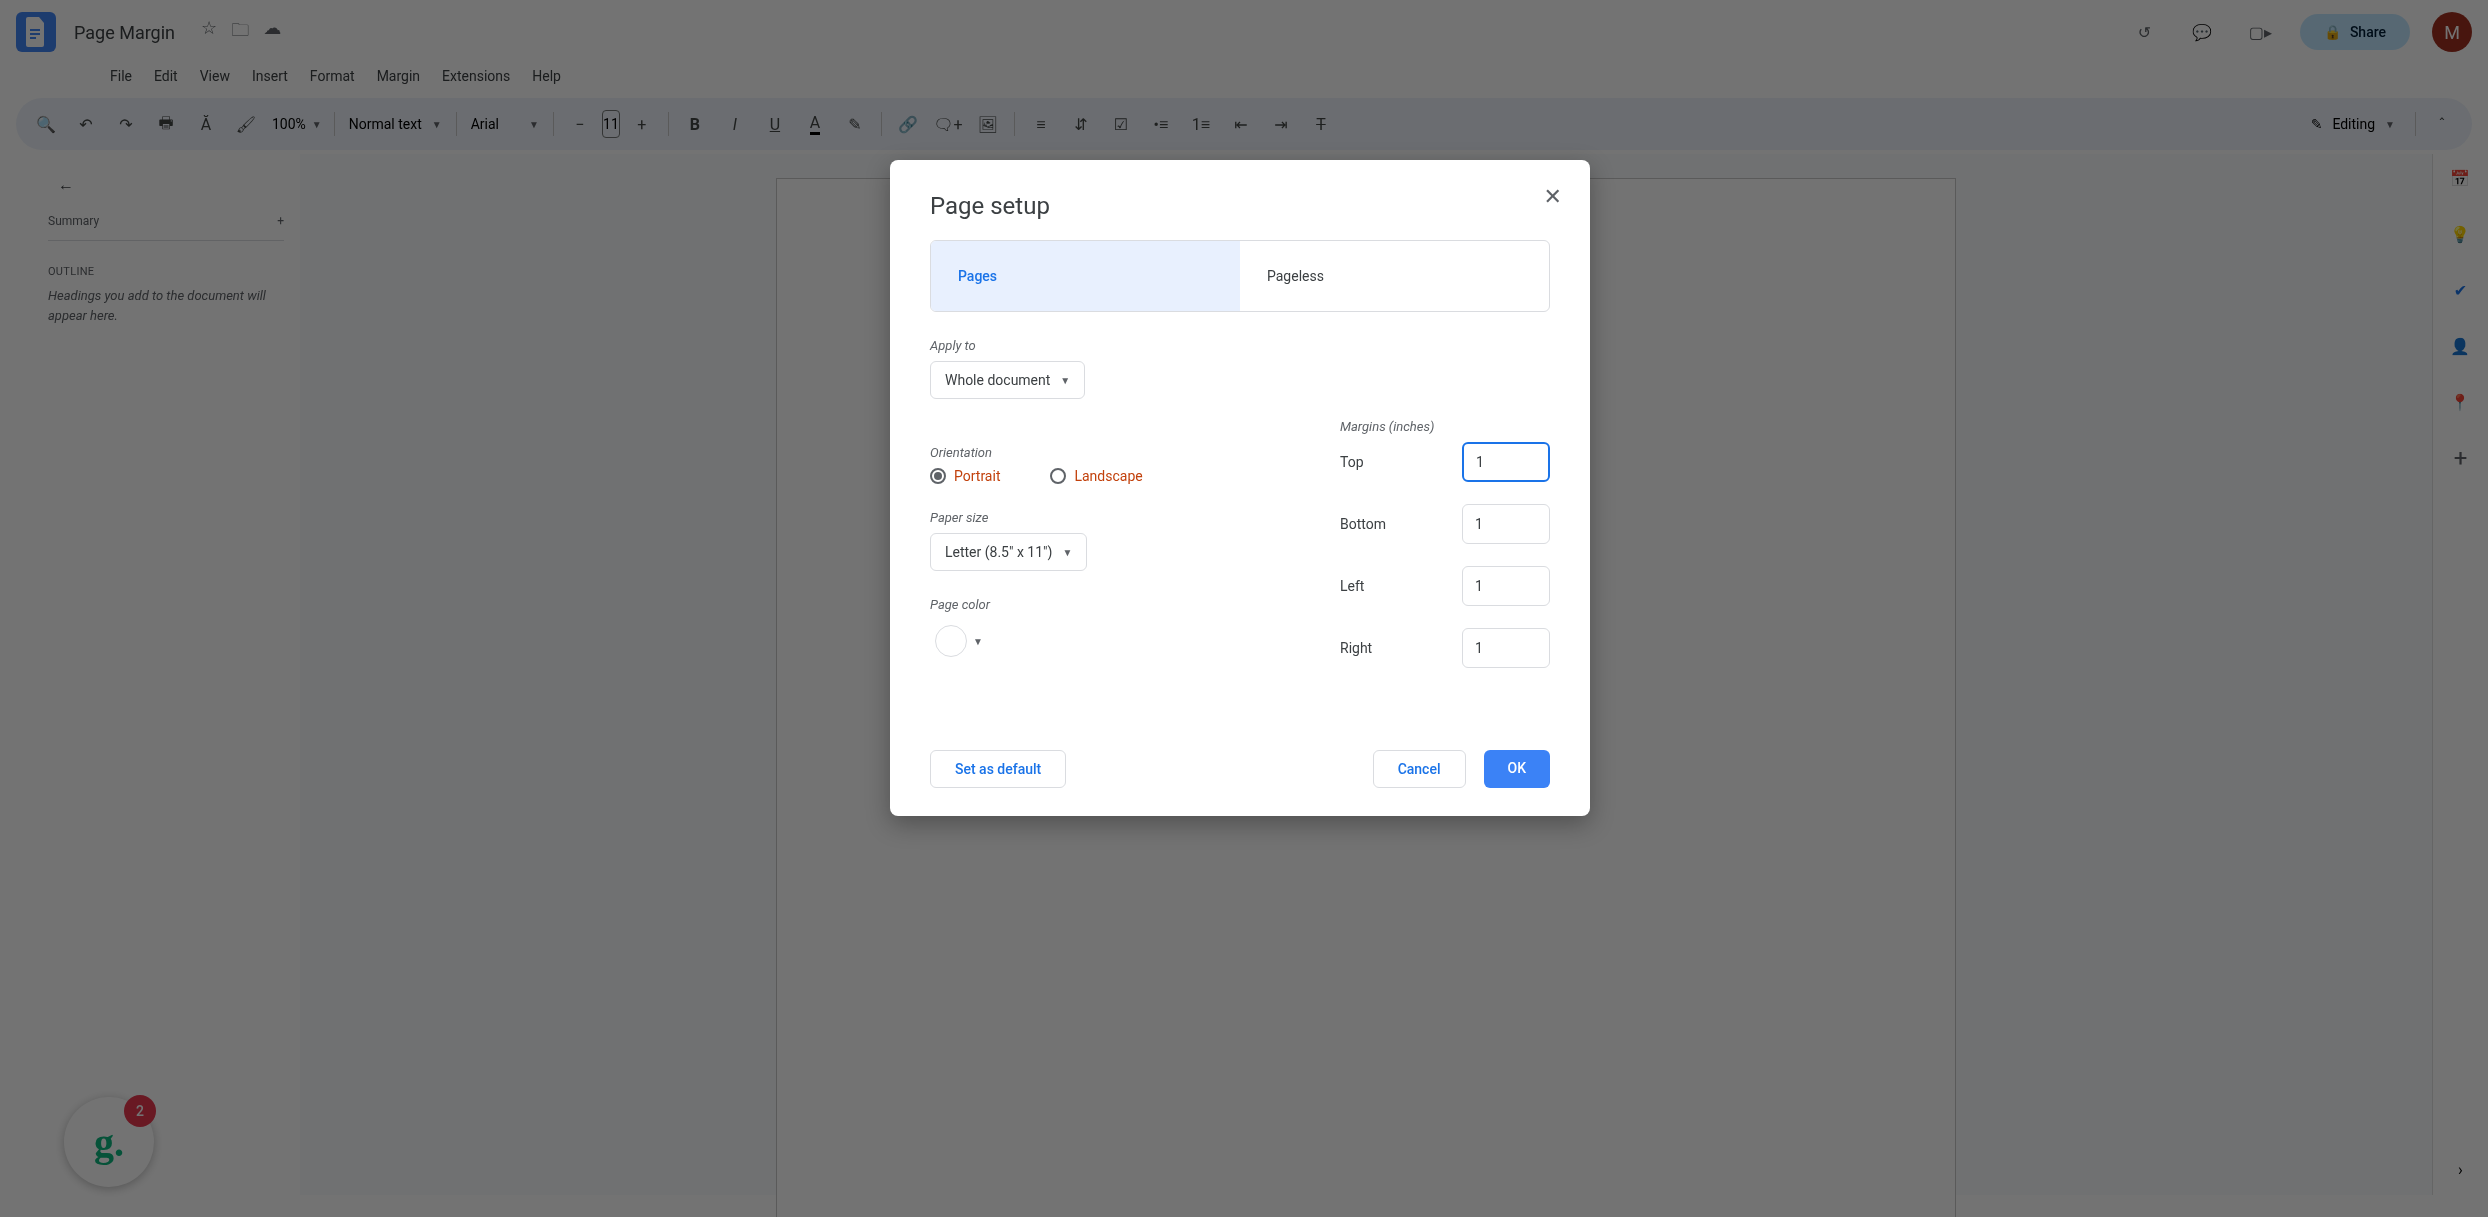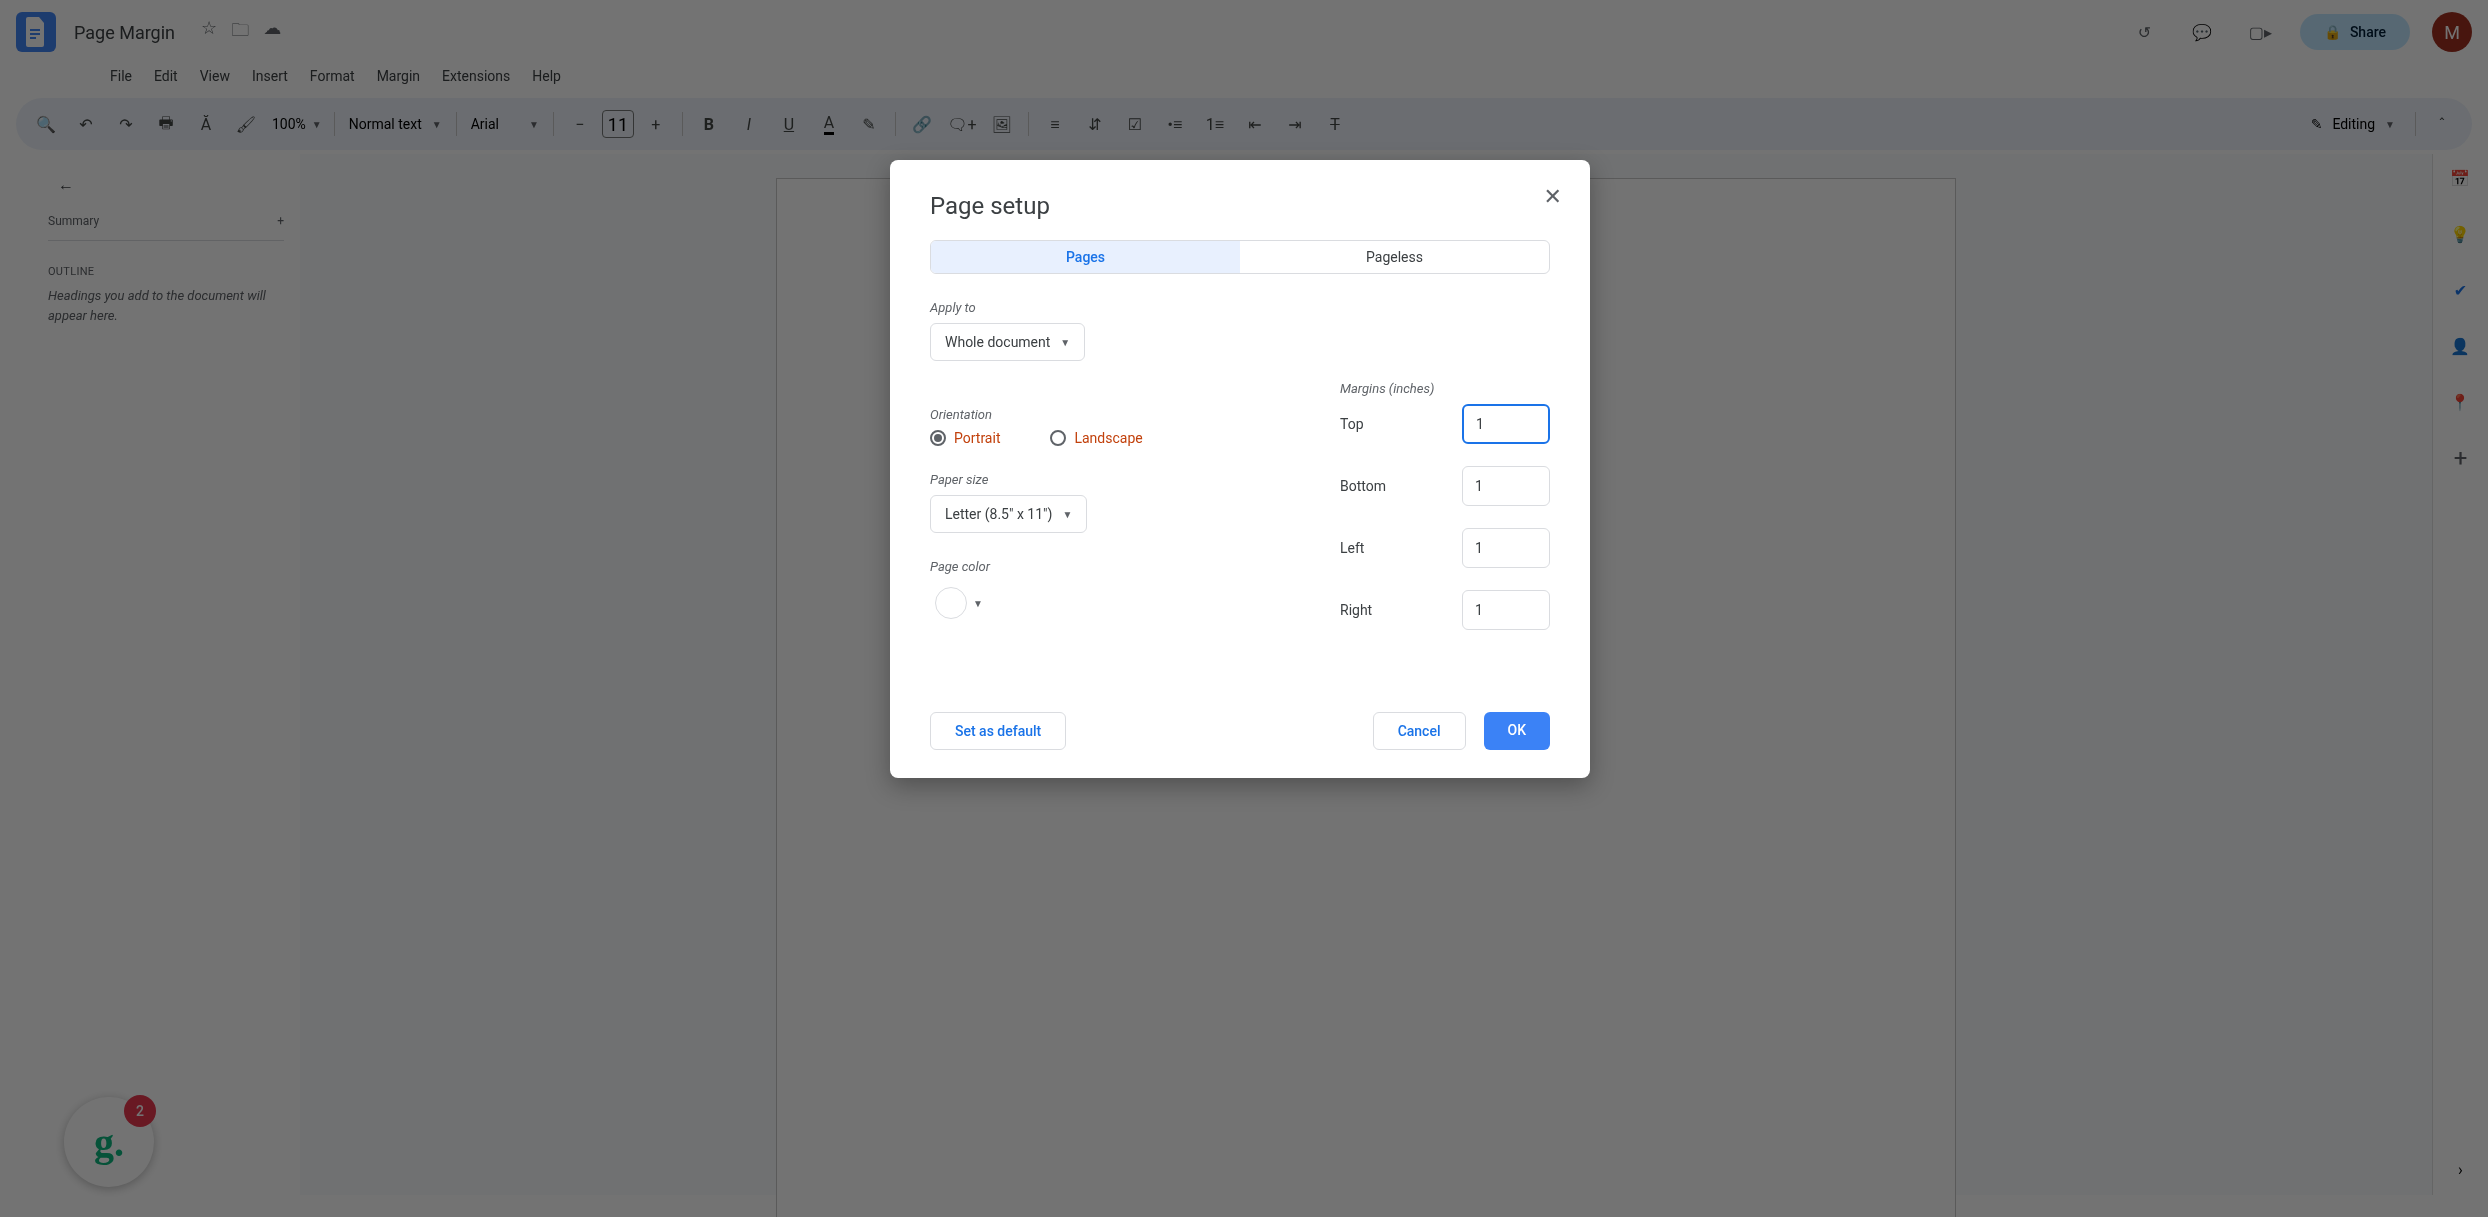--- a/index.html
+++ b/index.html
@@ -25,21 +25,21 @@
 .menubar { display:flex; gap:2px; padding: 0 64px 6px 100px; font-size:14px; color:#3c4043;}
 .menubar span { padding:4px 10px; border-radius:4px; }
 
 
 .toolbar { display:flex; align-items:center; gap:4px; margin: 4px 16px; background:#edf2fa; border-radius:40px; padding:4px 12px; height:52px;}
 .tbtn { width:36px; height:36px; display:flex; align-items:center; justify-content:center; border-radius:4px; color:#444746;}
 .tsep { width:1px; height:24px; background:#c7c7c7; margin:0 4px;}
 .zoom-sel { display:flex; align-items:center; gap:6px; font-size:14px; padding:0 4px;}
 .style-sel { font-size:14px; padding:0 6px; display:flex; align-items:center; gap:10px;}
 .font-sel { font-size:14px; padding:0 6px; display:flex; align-items:center; gap:30px;}
-.fontsize-box { width:32px; height:28px; border:1px solid #747775; border-radius:4px; display:flex; align-items:center; justify-content:center; font-size:18px;}
+.fontsize-box { width:18px; height:28px; border:1px solid #747775; border-radius:4px; display:flex; align-items:center; justify-content:center; font-size:14px;}
 .toolbar-spacer{flex:1}
 .editing-btn{display:flex;align-items:center;gap:10px;font-size:14px;padding:4px 12px;}
 
 
 .workspace { display:flex; height: calc(100% - 176px); }
 .outline-panel { width: 300px; padding: 12px 16px 12px 48px; }
 .outline-back { width:36px; height:36px; display:flex; align-items:center; justify-content:center; color:#3c4043;}
 .summary-row { display:flex; align-items:center; justify-content:space-between; font-size:12px; color:#5f6368; margin-top:12px; padding-bottom:12px; border-bottom:1px solid #dadce0;}
 .summary-row span:first-child{text-transform:none;}
 .outline-label { font-size:11px; color:#5f6368; margin-top:24px; letter-spacing:0.3px;}
@@ -47,21 +47,21 @@
 .doc-scroll { flex:1; display:flex; justify-content:center; background:#f9fbfd; position:relative;}
 .page { width:1180px; min-height:1400px; background:#fff; margin-top:24px; border:1px solid #c7c7c7; padding: 120px 140px;}
 .placeholder-text { font-style:italic; color:#80868b; font-family: Arial; font-size:15px;}
 .right-rail { width:56px; display:flex; flex-direction:column; align-items:center; gap:28px; padding-top:10px; border-left:1px solid #e0e0e0;}
 .right-rail .rail-icon { width:28px;height:28px; display:flex;align-items:center;justify-content:center;}
 .right-rail .plus { font-size:24px; color:#5f6368;}
 .dialog { position:absolute; top:160px; left:890px; width:700px; background:#fff; border-radius:8px; box-shadow: 0 8px 24px rgba(0,0,0,0.3); padding: 32px 40px 28px; z-index:20;}
 .dialog h2 { font-size:24px; font-weight:400; color:#3c4043; margin-bottom:20px;}
 .dialog-close { position:absolute; top:24px; right:28px; font-size:22px; color:#5f6368; cursor:pointer;}
 .tab-row { display:flex; border:1px solid #dadce0; border-radius:6px; overflow:hidden; margin-bottom:26px;}
-.tab-row .tab { flex:1; text-align:center; padding:8px; font-size:14px; color:#3c4043; cursor:pointer;}
+.tab-row .tab { flex:1; text-align:left; padding:27px; font-size:14px; color:#3c4043; cursor:pointer;}
 .tab-row .tab.active { background:#e8f0fe; color:#1a73e8; font-weight:500;}
 .field-label { font-size:13px; color:#5f6368; margin-bottom:8px;font-style:italic;}
 .select-box { display:inline-flex; align-items:center; gap:10px; border:1px solid #dadce0; border-radius:6px; padding: 10px 14px; font-size:14px; color:#3c4043; cursor:pointer;justify-content:space-between;}
 .two-col { display:flex; gap:60px; margin-top:20px;}
 .left-col { flex:1; }
 .right-col { width:210px;}
 .radio-row { display:flex; gap:50px; margin-top:2px;}
 .radio-opt { display:flex; align-items:center; gap:8px; font-size:14px; color:#c2410c;}
 .radio-dot { width:16px;height:16px;border-radius:50%;border:2px solid #5f6368; display:flex;align-items:center;justify-content:center;}
 .radio-dot.checked::after{content:'';width:8px;height:8px;border-radius:50%;background:#5f6368;}

